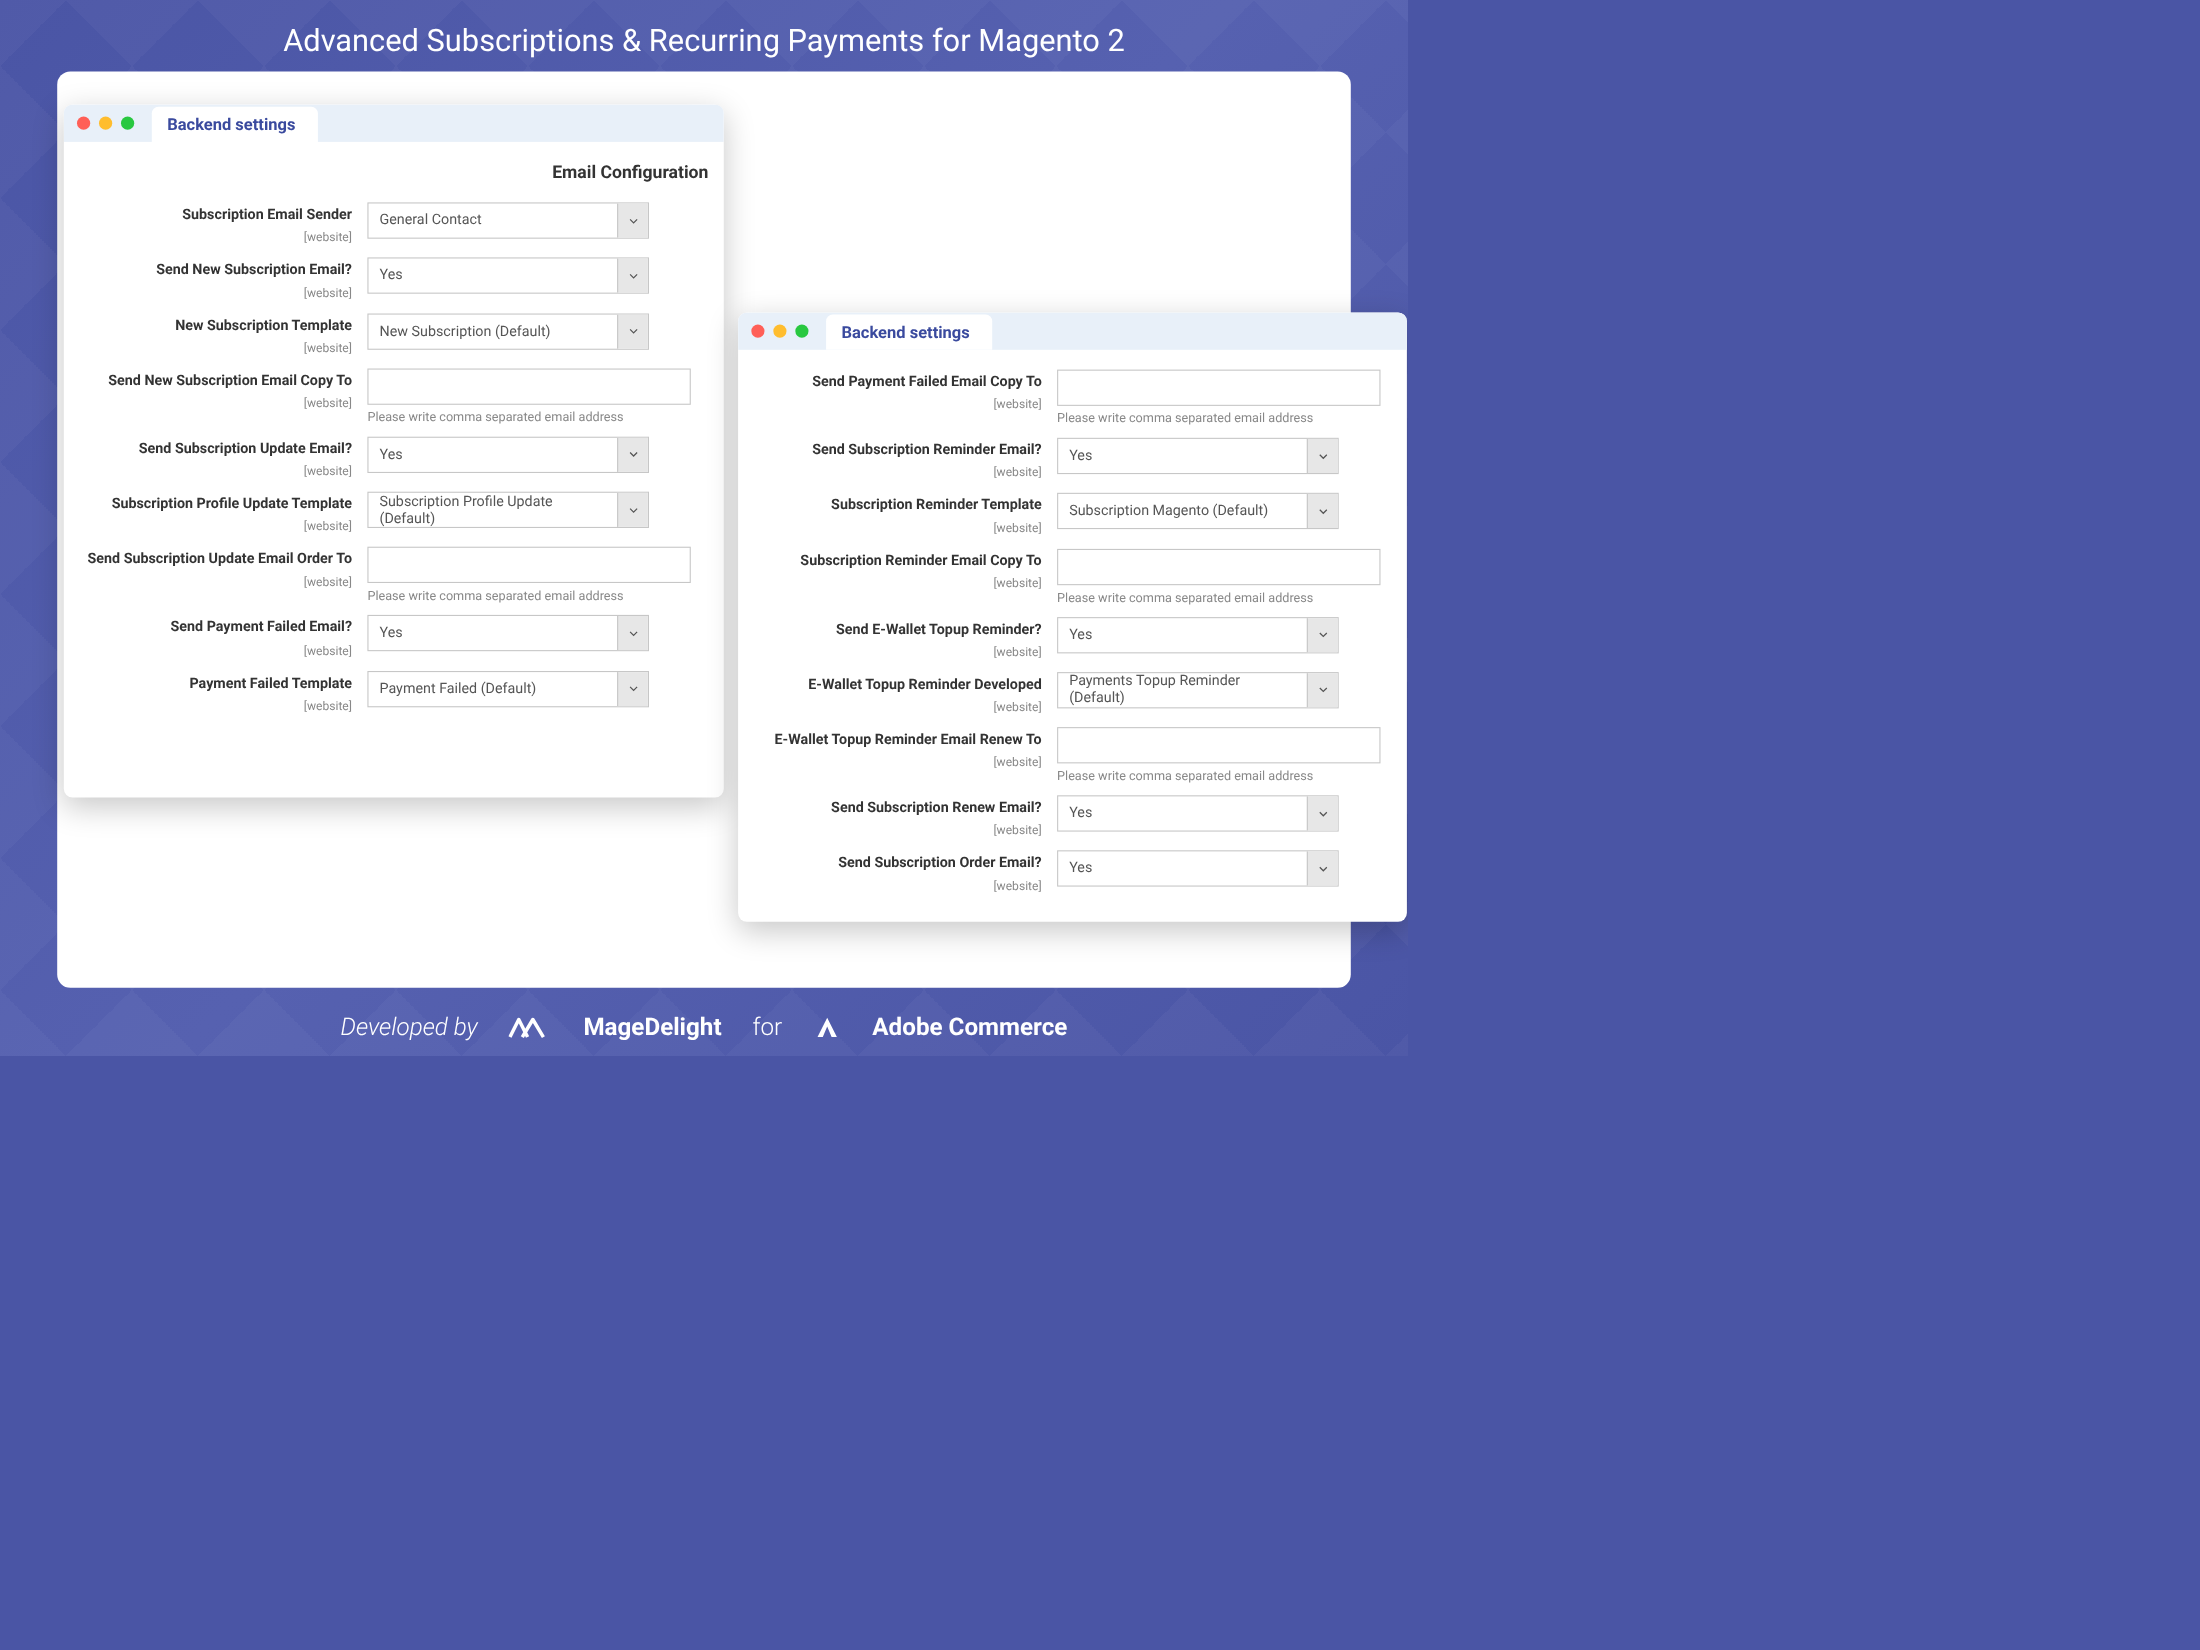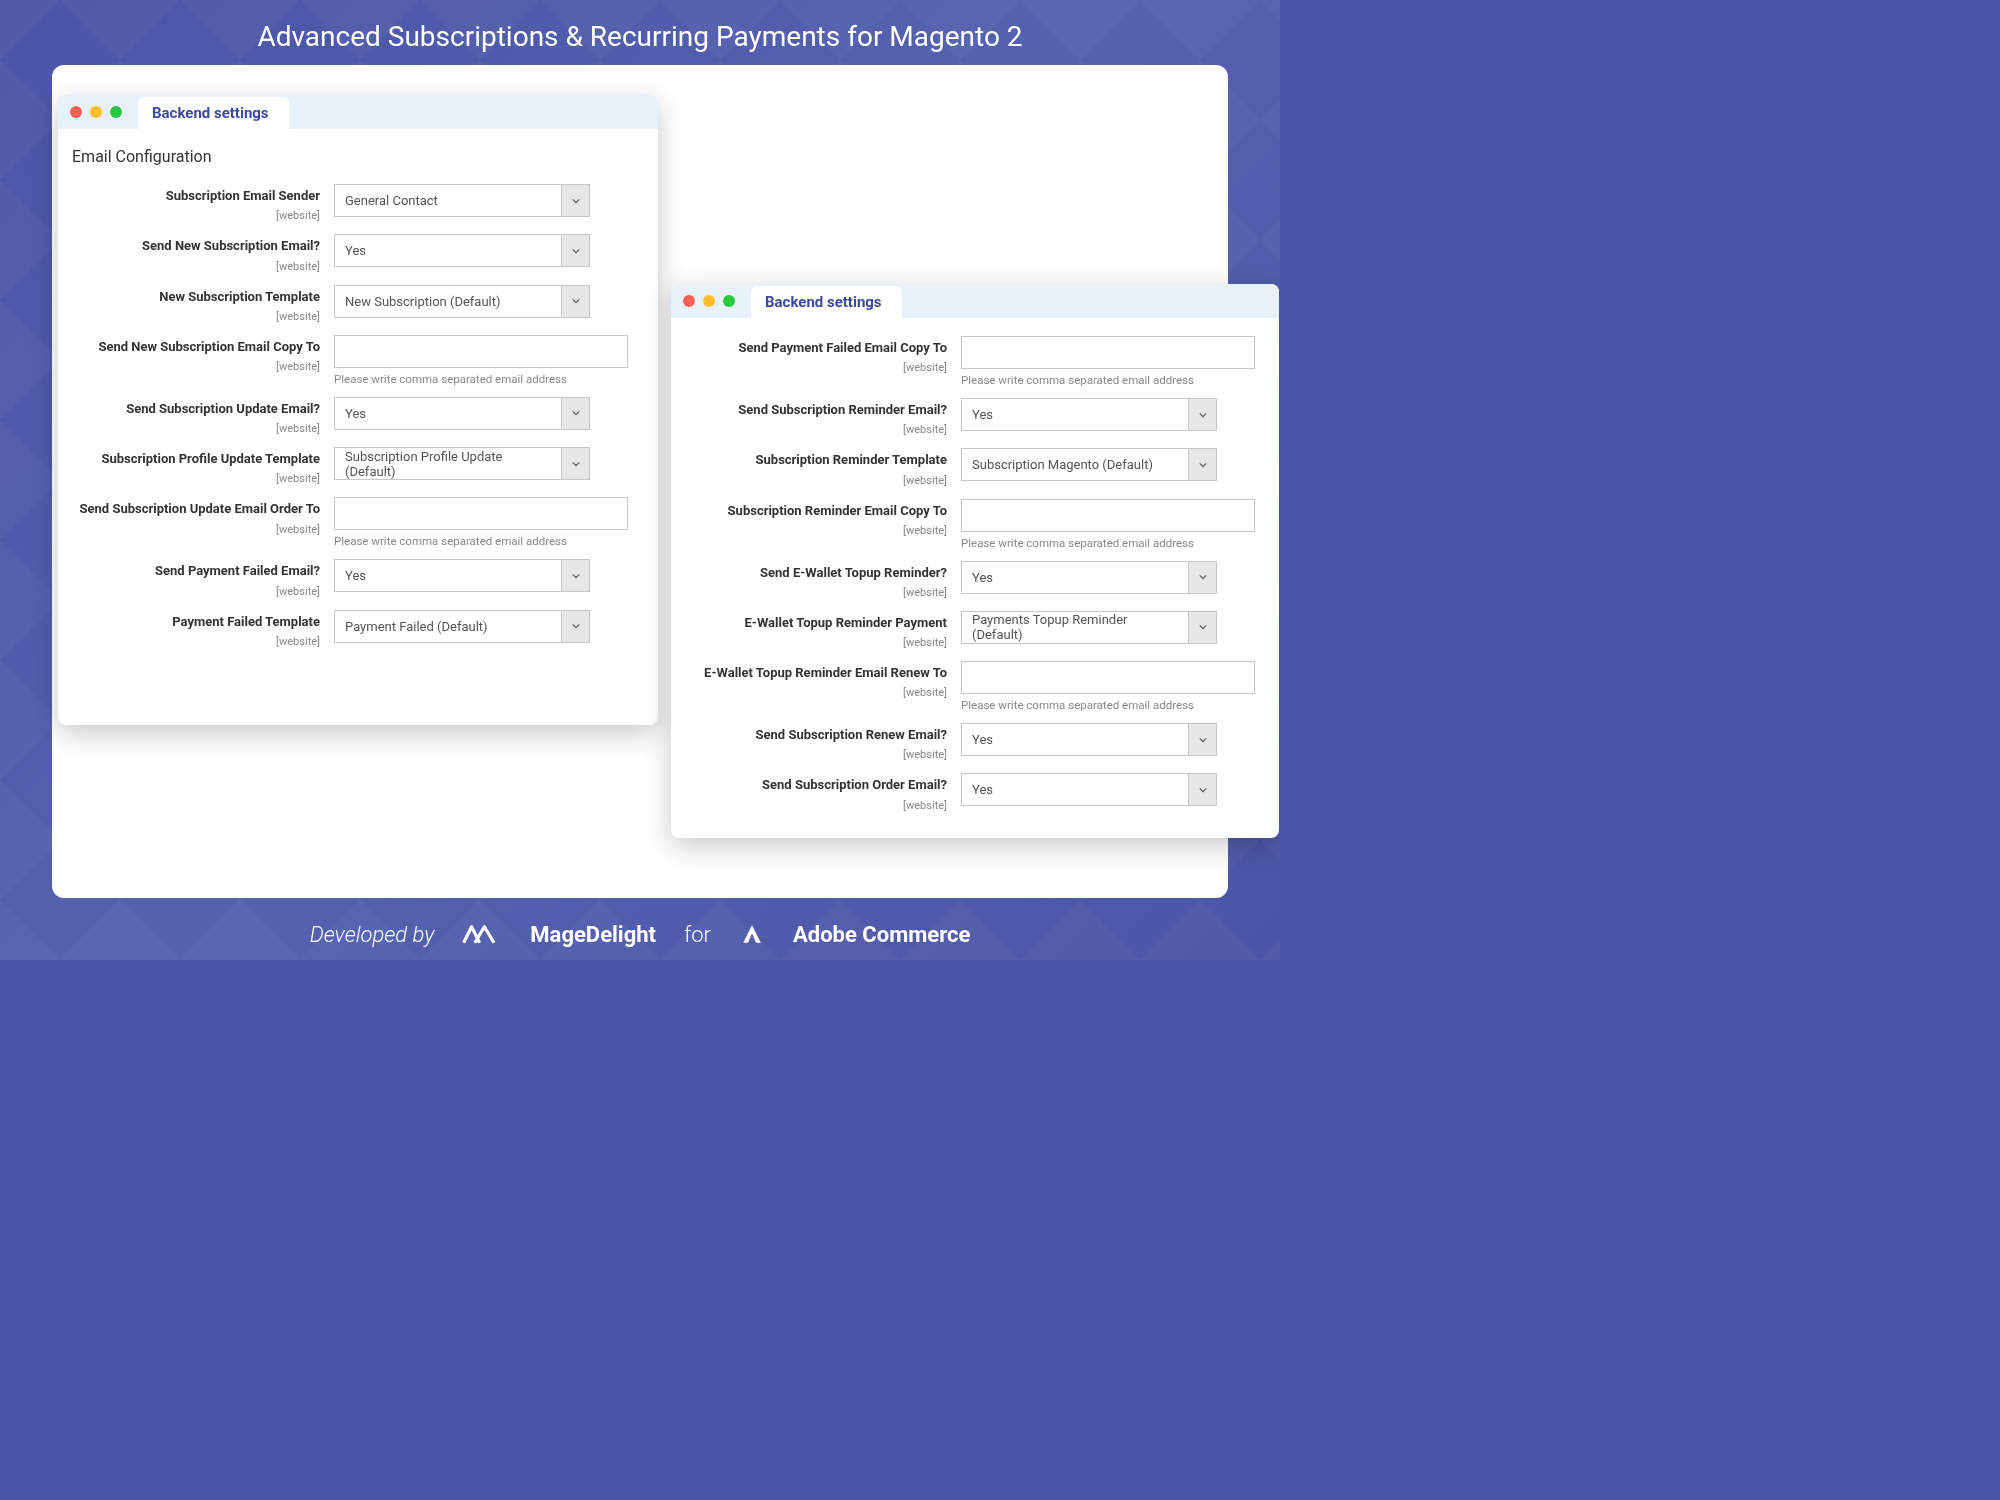--- a/index.html
+++ b/index.html
@@ -82,23 +82,24 @@
   background: #fff;
   padding: 7px 20px 7px 14px;
   border-radius: 6px 6px 0 0;
   font-size: 15px;
   font-weight: 700;
   color: #3a4a9e;
   align-self: flex-end;
 }
 .section-title {
   font-size: 16px;
-  font-weight: 400;
+  font-weight: 700;
   color: #333;
   padding: 18px 14px 10px;
+  text-align: right;
 }
 .form { padding: 8px 12px 12px; }
 .form-row {
   display: flex;
   align-items: flex-start;
   margin-bottom: 11px;
 }
 .label-col {
   width: 264px;
   text-align: right;
@@ -414,21 +415,21 @@
               <svg viewBox="0 0 10 10">
                 <path d="M1 3 L5 7 L9 3" fill="none" stroke="#555" stroke-width="1.4"></path>
               </svg>
             </div>
         </div>
       </div>
     </div>
 
     <div class="form-row">
       <div class="label-col">
-        <span class="lbl">E-Wallet Topup Reminder Payment</span>
+        <span class="lbl">E-Wallet Topup Reminder Developed</span>
         <span class="scope">[website]</span>
       </div>
       <div class="input-col">
         <div class="select">
           <div class="select-val">Payments Topup Reminder (Default)</div>
           <div class="select-btn">
               <svg viewBox="0 0 10 10">
                 <path d="M1 3 L5 7 L9 3" fill="none" stroke="#555" stroke-width="1.4"></path>
               </svg>
             </div>

